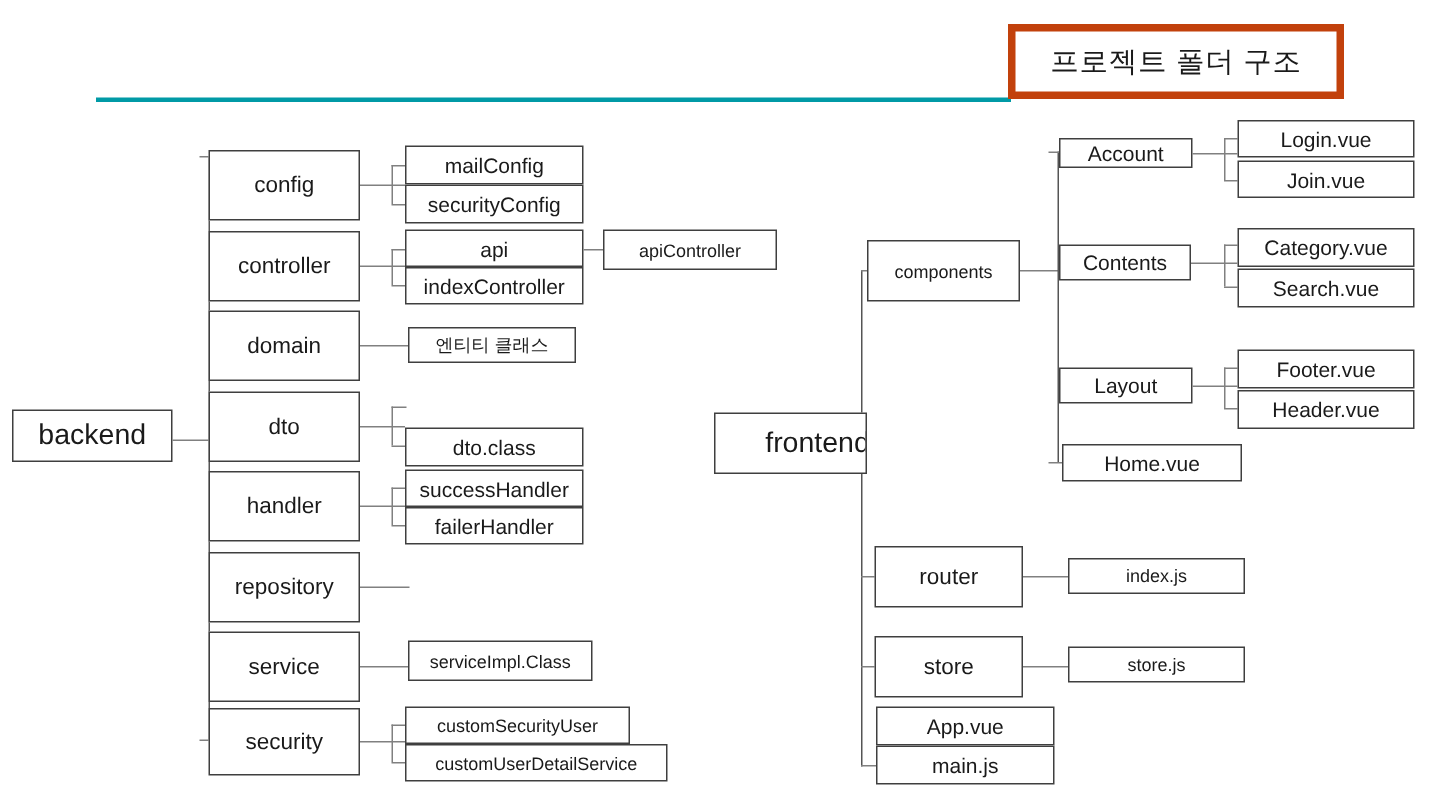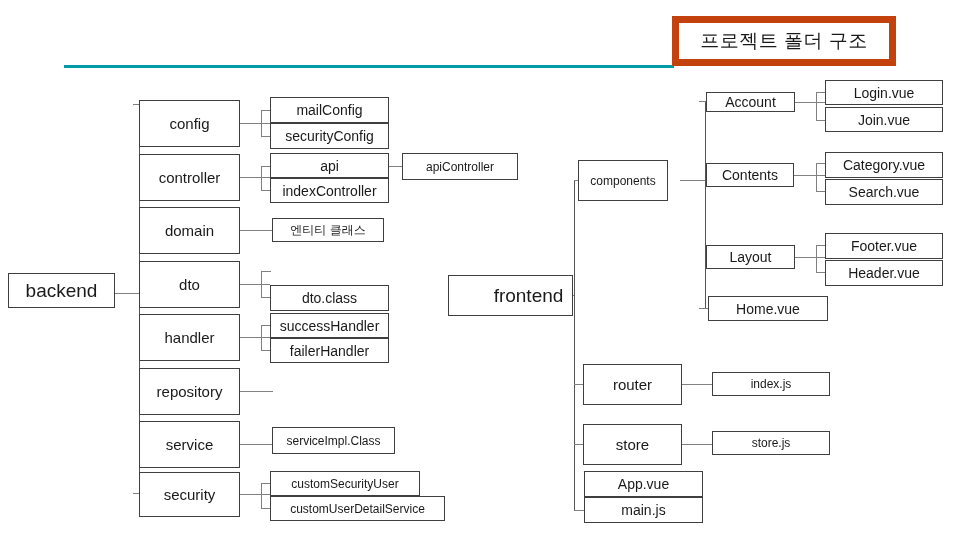--- a/index.html
+++ b/index.html
@@ -15,21 +15,21 @@
     font-family: "Liberation Sans", "DejaVu Sans", sans-serif;
     overflow: hidden;
   }
   
   .title-box {
     position: absolute;
     left: 672px;
     top: 16px;
     width: 224px;
     height: 50px;
-    border: 7px solid #c2410c;
+    border: 5px solid #c2410c;
     box-sizing: border-box;
     display: flex;
     align-items: center;
     justify-content: center;
     background: #ffffff;
     z-index: 5;
   }
   .title-text {
     font-size: 19px;
     color: #1a1a1a;
@@ -136,30 +136,30 @@
   <div class="node lvl3" style="left:272px; top:427px; width:123px; height:27px;">serviceImpl.Class</div>
 
   <div class="node lvl2" style="left:139px; top:472px; width:101px; height:45px;">security</div>
   <div class="line hline" style="left:240px; top:494px; width:30px;"></div>
   <div class="line vline" style="left:261px; top:483px; height:25px;"></div>
   <div class="line hline" style="left:261px; top:483px; width:10px;"></div>
   <div class="line hline" style="left:261px; top:508px; width:10px;"></div>
   <div class="node lvl3" style="left:270px; top:471px; width:150px; height:25px;">customSecurityUser</div>
   <div class="node lvl3" style="left:270px; top:496px; width:175px; height:25px;">customUserDetailService</div>
 
-  <div class="node lvl1" style="left:448px; top:275px; width:125px; height:41px;padding-left:36px;">frontend</div>
+  <div class="node lvl1" style="left:476px; top:275px; width:102px; height:41px;padding-left:36px;">frontend</div>
 
   <div class="line hline" style="left:550px; top:295px; width:24px;"></div>
   <div class="line vline dark" style="left:574px; top:180px; height:331px;"></div>
   <div class="line hline" style="left:574px; top:180px; width:6px;"></div>
   <div class="line hline" style="left:574px; top:384px; width:10px;"></div>
   <div class="line hline" style="left:574px; top:444px; width:10px;"></div>
   <div class="line hline" style="left:574px; top:510px; width:10px;"></div>
 
-  <div class="node lvl3" style="left:578px; top:160px; width:90px; height:41px;">components</div>
+  <div class="node lvl3" style="left:578px; top:160px; width:102px; height:41px;">components</div>
   <div class="line hline" style="left:680px; top:180px; width:26px;"></div>
   <div class="line vline dark" style="left:705px; top:101px; height:207px;"></div>
   <div class="line hline" style="left:699px; top:101px; width:8px;"></div>
   <div class="line hline" style="left:699px; top:308px; width:10px;"></div>
 
   <div class="node lvl2s" style="left:706px; top:92px; width:89px; height:20px;">Account</div>
   <div class="line hline" style="left:795px; top:102px; width:30px;"></div>
   <div class="line vline" style="left:816px; top:92px; height:28px;"></div>
   <div class="line hline" style="left:816px; top:92px; width:10px;"></div>
   <div class="line hline" style="left:816px; top:120px; width:10px;"></div>

